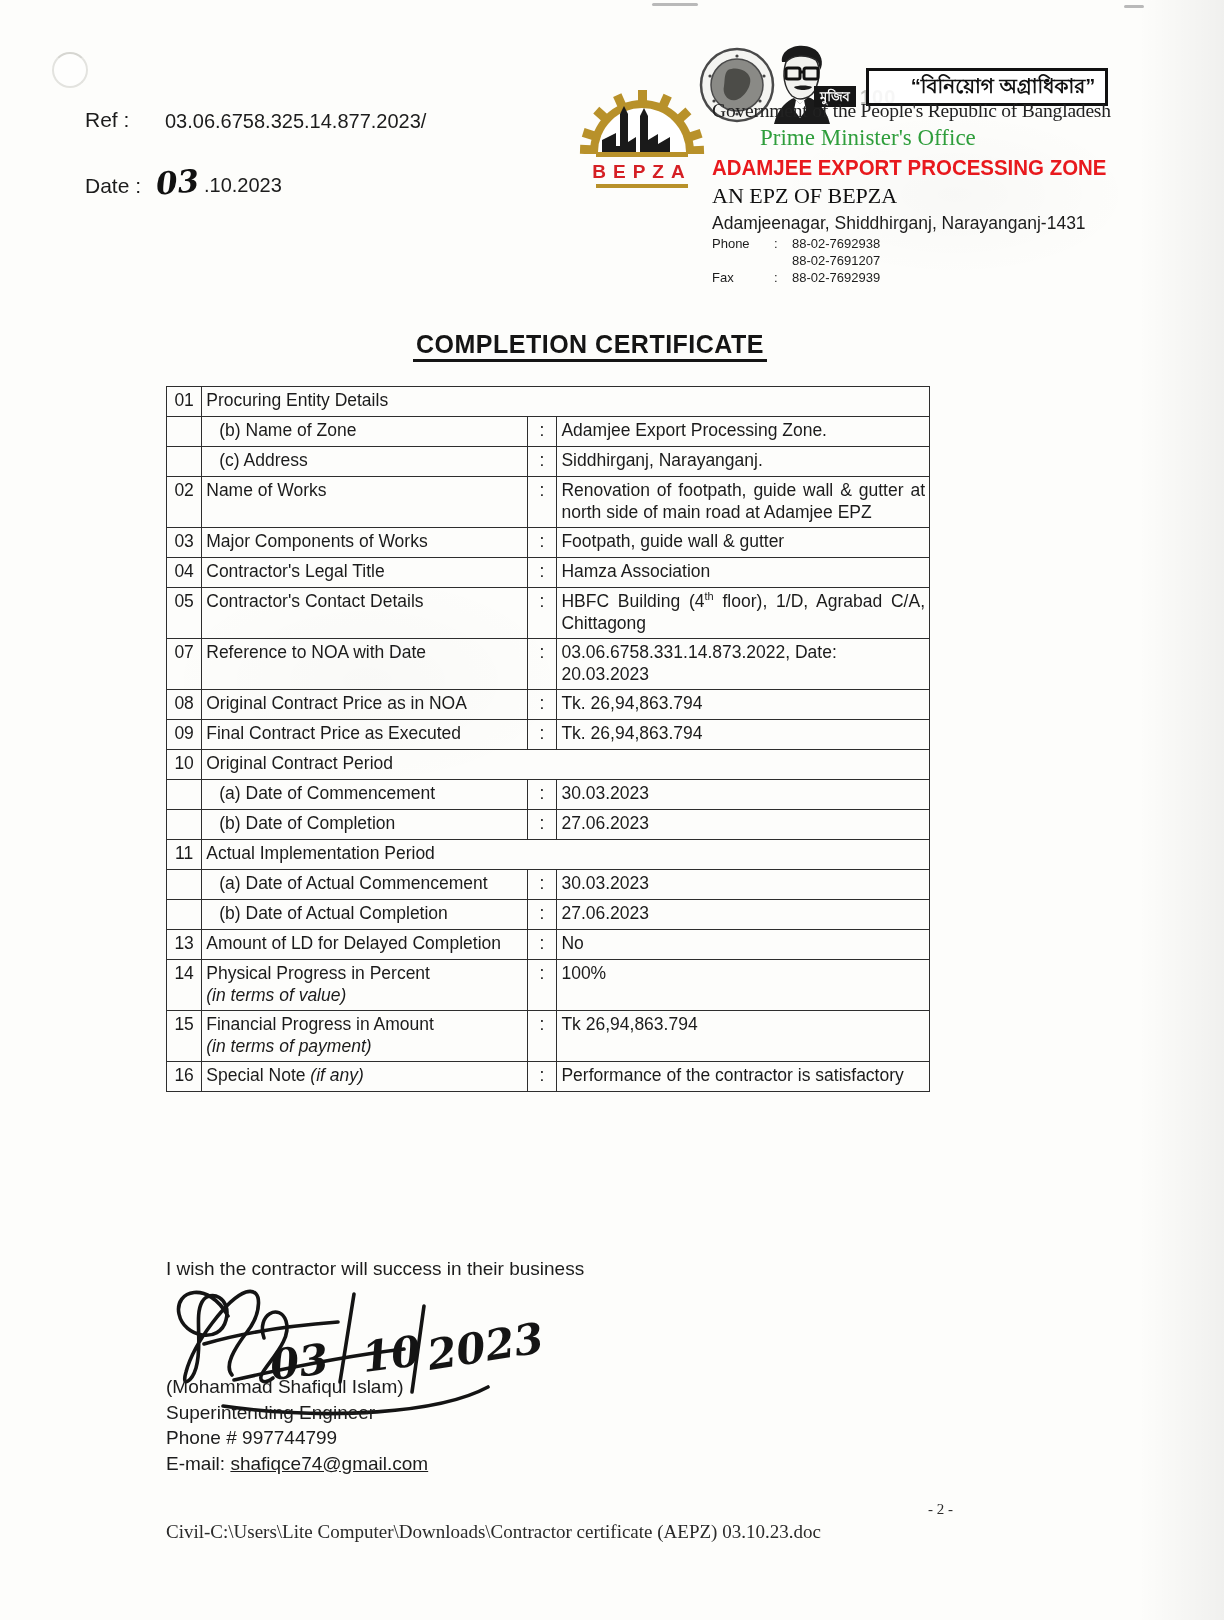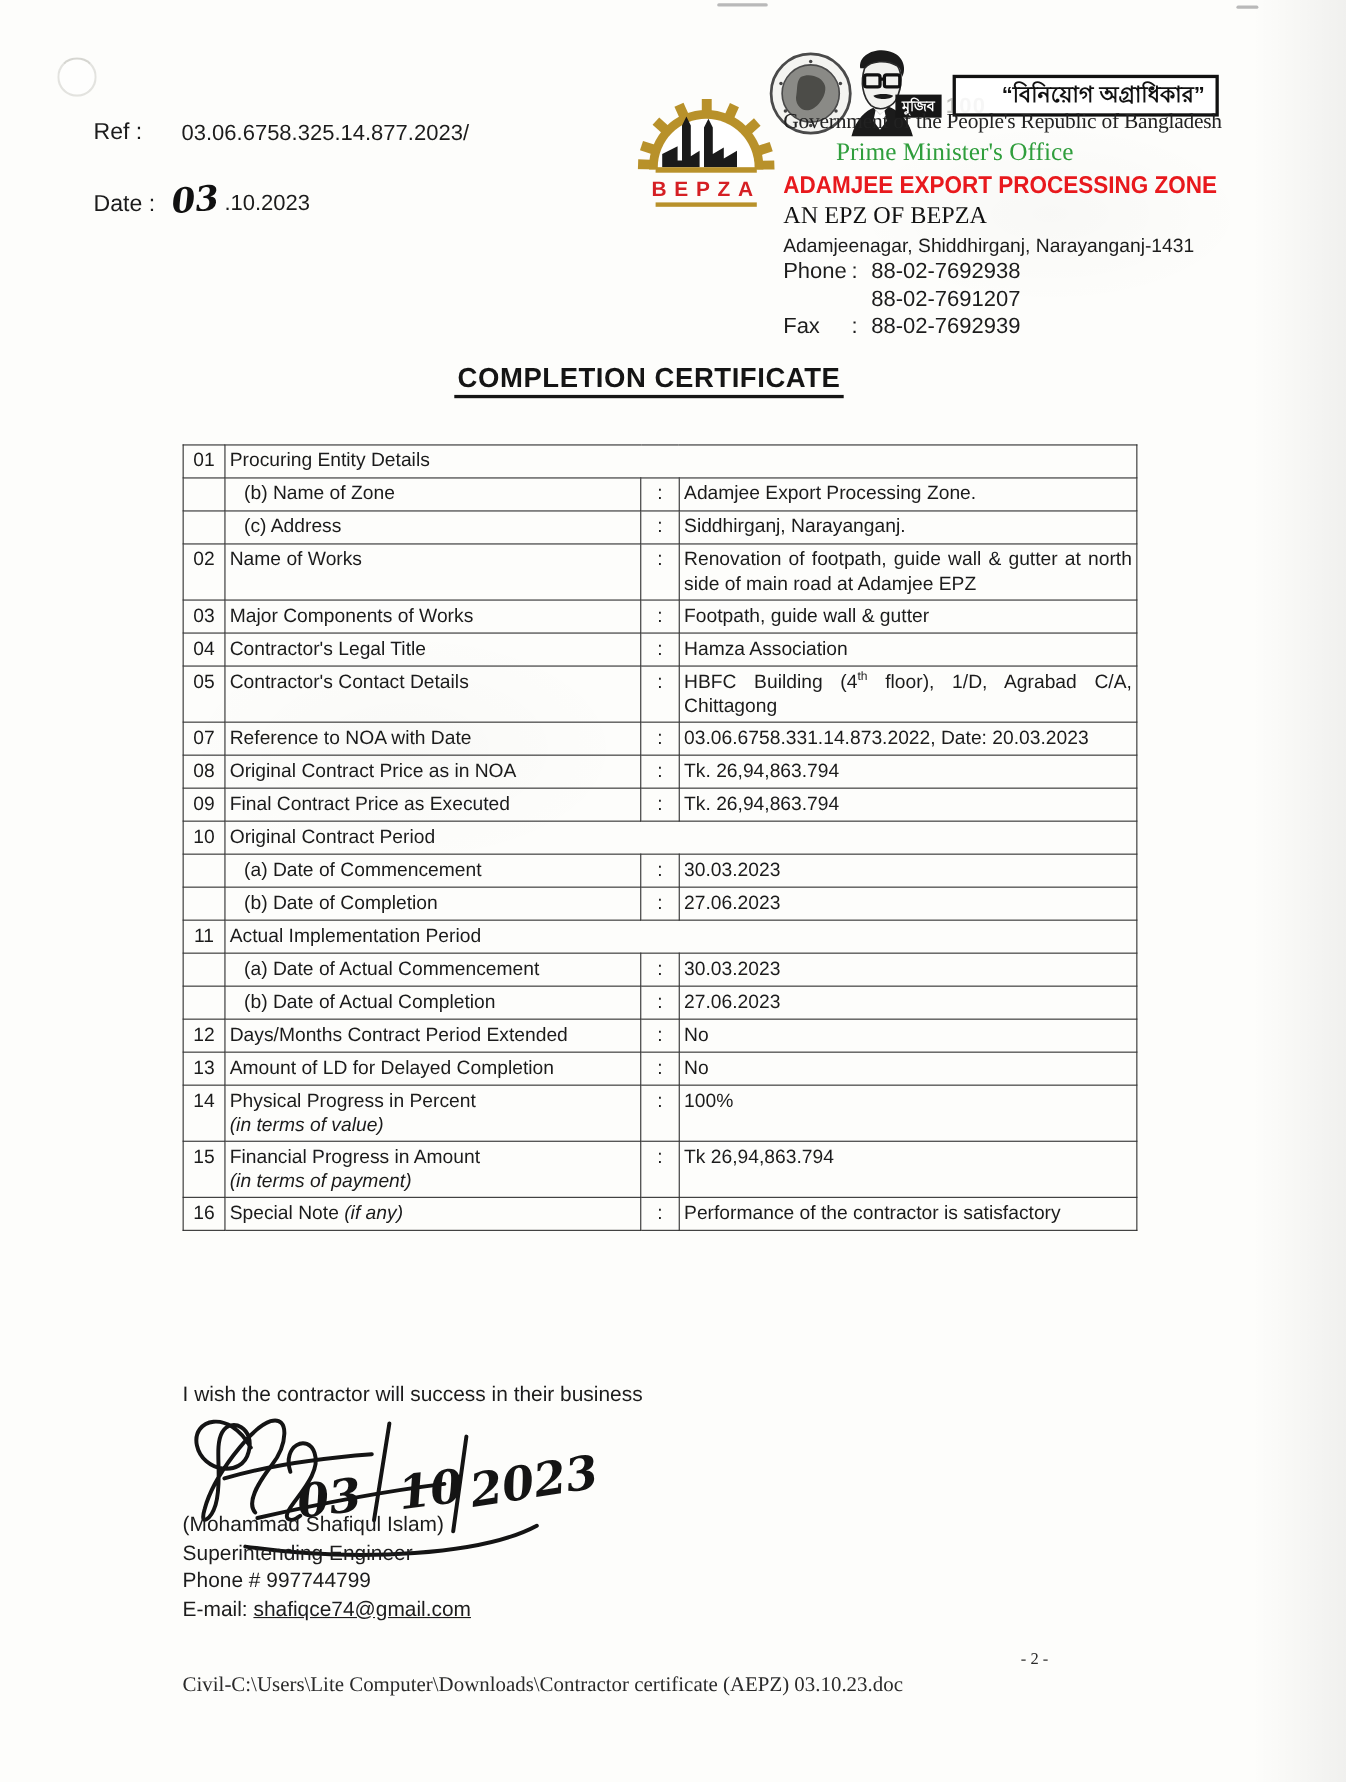--- a/index.html
+++ b/index.html
@@ -32,29 +32,29 @@
     letter-spacing:1px;}
   .quote-box{position:absolute;left:866px;top:68px;width:204px;height:32px;border:3px solid #111;
     display:flex;align-items:center;justify-content:center;background:rgba(255,255,255,.85);padding-left:32px;}
   .quote-box span{font-size:20px;font-weight:bold;color:#111;font-family:"Liberation Sans",sans-serif;}
   .hdr-text{position:absolute;left:712px;top:100px;white-space:nowrap;z-index:5;}
   .hdr-govt{font-family:"Liberation Serif",serif;font-size:19.5px;color:#222;letter-spacing:-0.2px;}
   .hdr-pmo{font-family:"Liberation Serif",serif;font-size:23px;margin-top:3px;margin-left:48px;}
   .hdr-zone{font-size:22px;font-weight:bold;margin-top:4px;transform:scaleX(0.93);transform-origin:left;}
   .hdr-epz{font-family:"Liberation Serif",serif;font-size:22px;margin-top:2px;color:#111;}
   .hdr-addr{font-size:17.5px;margin-top:4px;}
-  .contact-line{font-size:20px;margin-top:2px;display:flex;}
+  .contact-line{font-size:13px;margin-top:2px;display:flex;}
   .cl-label{width:62px;}
   .cl-colon{width:18px;}
   
   .title-wrap{position:absolute;left:0;top:330px;width:1180px;text-align:center;}
   .title{font-size:25px;font-weight:bold;letter-spacing:0.5px;color:#151515;
     border-bottom:3px solid #151515;padding:0 3px 1px 3px;}
   
-  .ctable{position:absolute;left:166px;top:404px;width:868px;border-collapse:collapse;
+  .ctable{position:absolute;left:166px;top:386px;width:764px;border-collapse:collapse;
     font-size:17.5px;color:#1b1b1b;}
   .ctable td{border:1.6px solid #2e2e2e;vertical-align:top;padding:3px 4px 4px 4px;height:22px;
     line-height:21.5px;}
   .cell-no{text-align:center;padding-top:4px;}
   .cell-label{padding-left:8px;}
   .cell-label.sub{padding-left:17px;}
   .cell-colon{text-align:center;}
   .cell-value{padding-left:10px;padding-right:6px;}
   .cell-value.just{text-align:justify;}
   .cell-value sup{font-size:11px;line-height:0;}
@@ -284,26 +284,20 @@
           <td class="cell-colon">:</td>
           <td class="cell-value">30.03.2023</td>
         </tr>
         <tr>
           <td class="cell-no"></td>
           <td class="cell-label sub">(b) Date of Actual Completion</td>
           <td class="cell-colon">:</td>
           <td class="cell-value">27.06.2023</td>
         </tr>
         <tr>
-          <td class="cell-no">12</td>
-          <td class="cell-label">Days/Months Contract Period Extended</td>
-          <td class="cell-colon">:</td>
-          <td class="cell-value">No</td>
-        </tr>
-        <tr>
           <td class="cell-no">13</td>
           <td class="cell-label">Amount of LD for Delayed Completion</td>
           <td class="cell-colon">:</td>
           <td class="cell-value">No</td>
         </tr>
         <tr>
           <td class="cell-no">14</td>
           <td class="cell-label">Physical Progress in Percent<div class="lbl-sub"><i>(in terms of value)</i></div></td>
           <td class="cell-colon">:</td>
           <td class="cell-value">100%</td>

